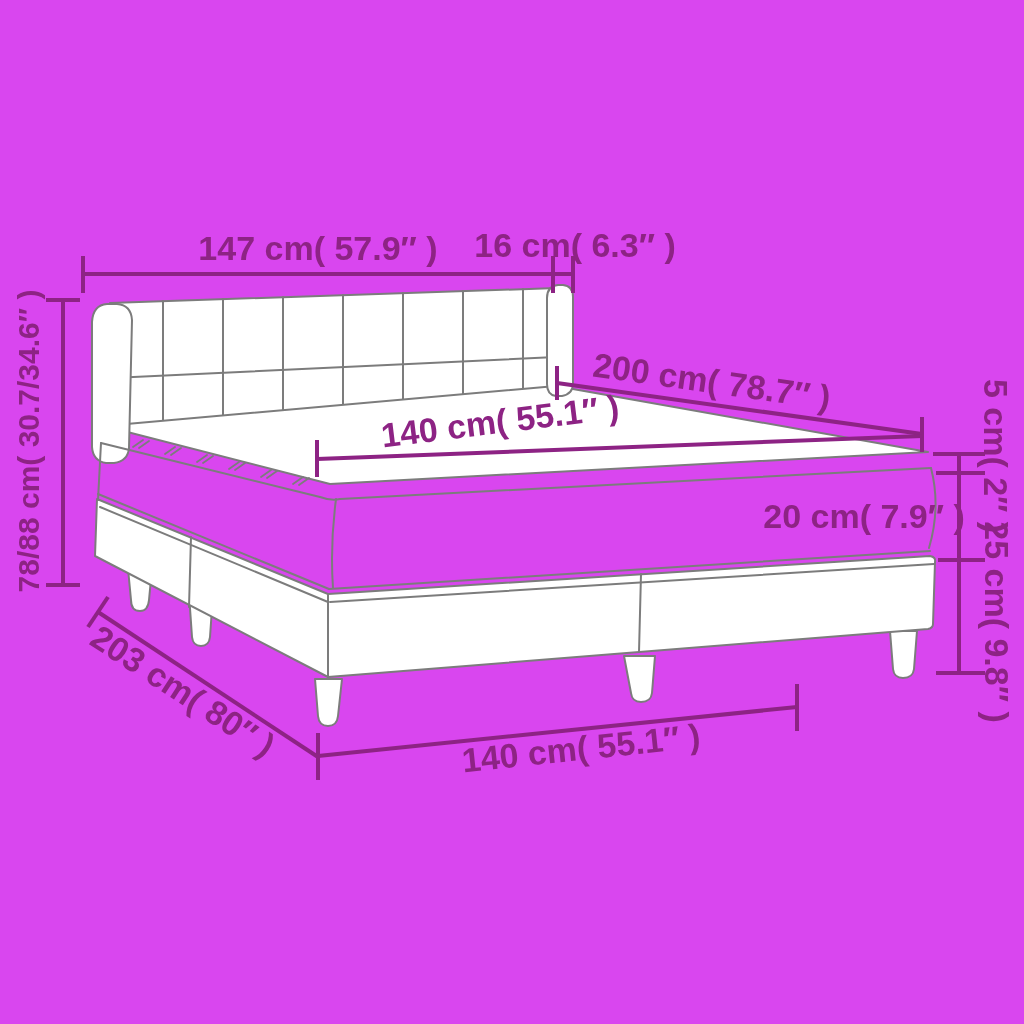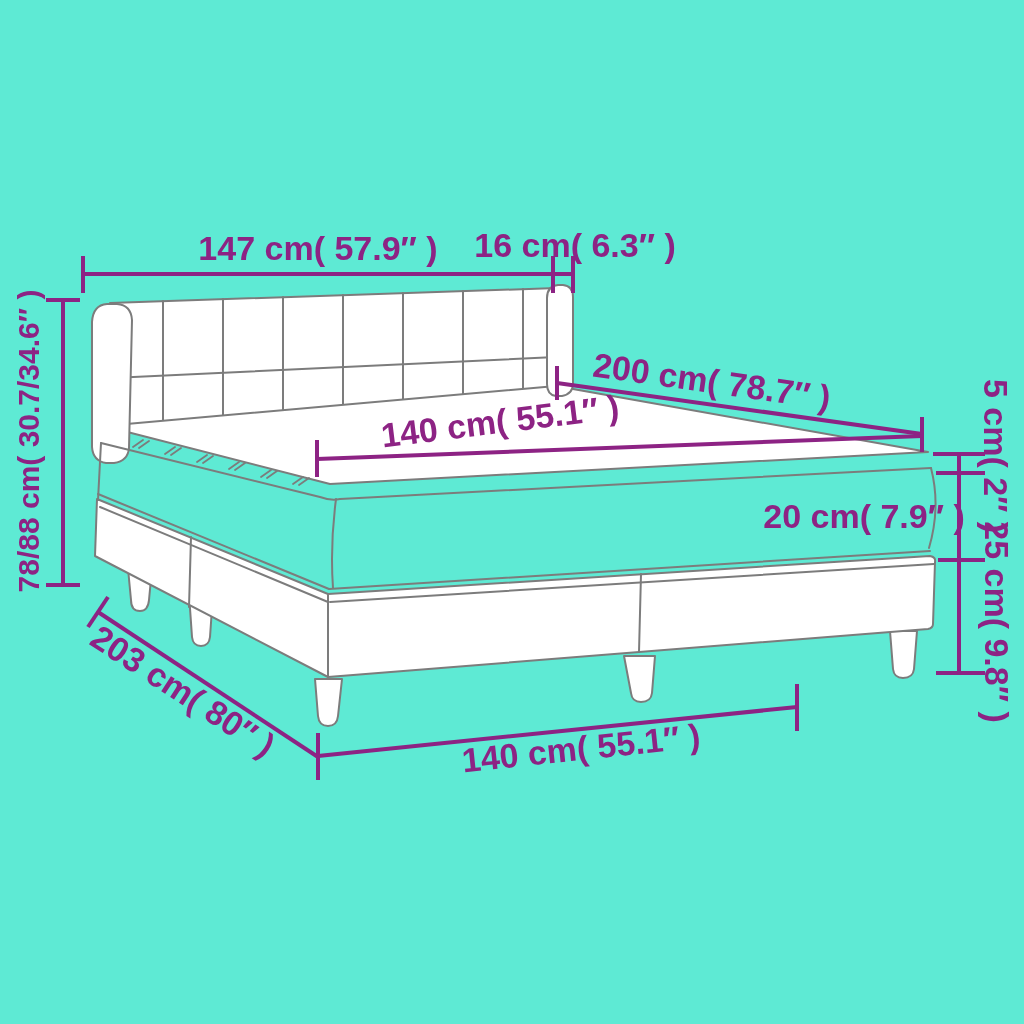--- a/index.html
+++ b/index.html
@@ -1,16 +1,16 @@
 <!DOCTYPE html>
 <html><head>
 <meta charset="utf-8">
 <style>
   html,body{margin:0;padding:0;background:#ffffff;}
-  .stage{position:relative;width:1024px;height:1024px;background:#5eead4;overflow:hidden;}
+  .stage{position:relative;width:1024px;height:1024px;background:#d946ef;overflow:hidden;}
   svg{display:block;}
   .dimtext{
     font-family:"Liberation Sans", sans-serif;
     font-weight:bold;
     fill:#8D2384;
   }
   .fs-main{font-size:34px;}
   .fs-left{font-size:30px;}
   .art{stroke:#7C7C7C;stroke-width:2;fill:none;stroke-linecap:round;stroke-linejoin:round;}
   .artfill{stroke:#7C7C7C;stroke-width:2;fill:#ffffff;stroke-linejoin:round;}

